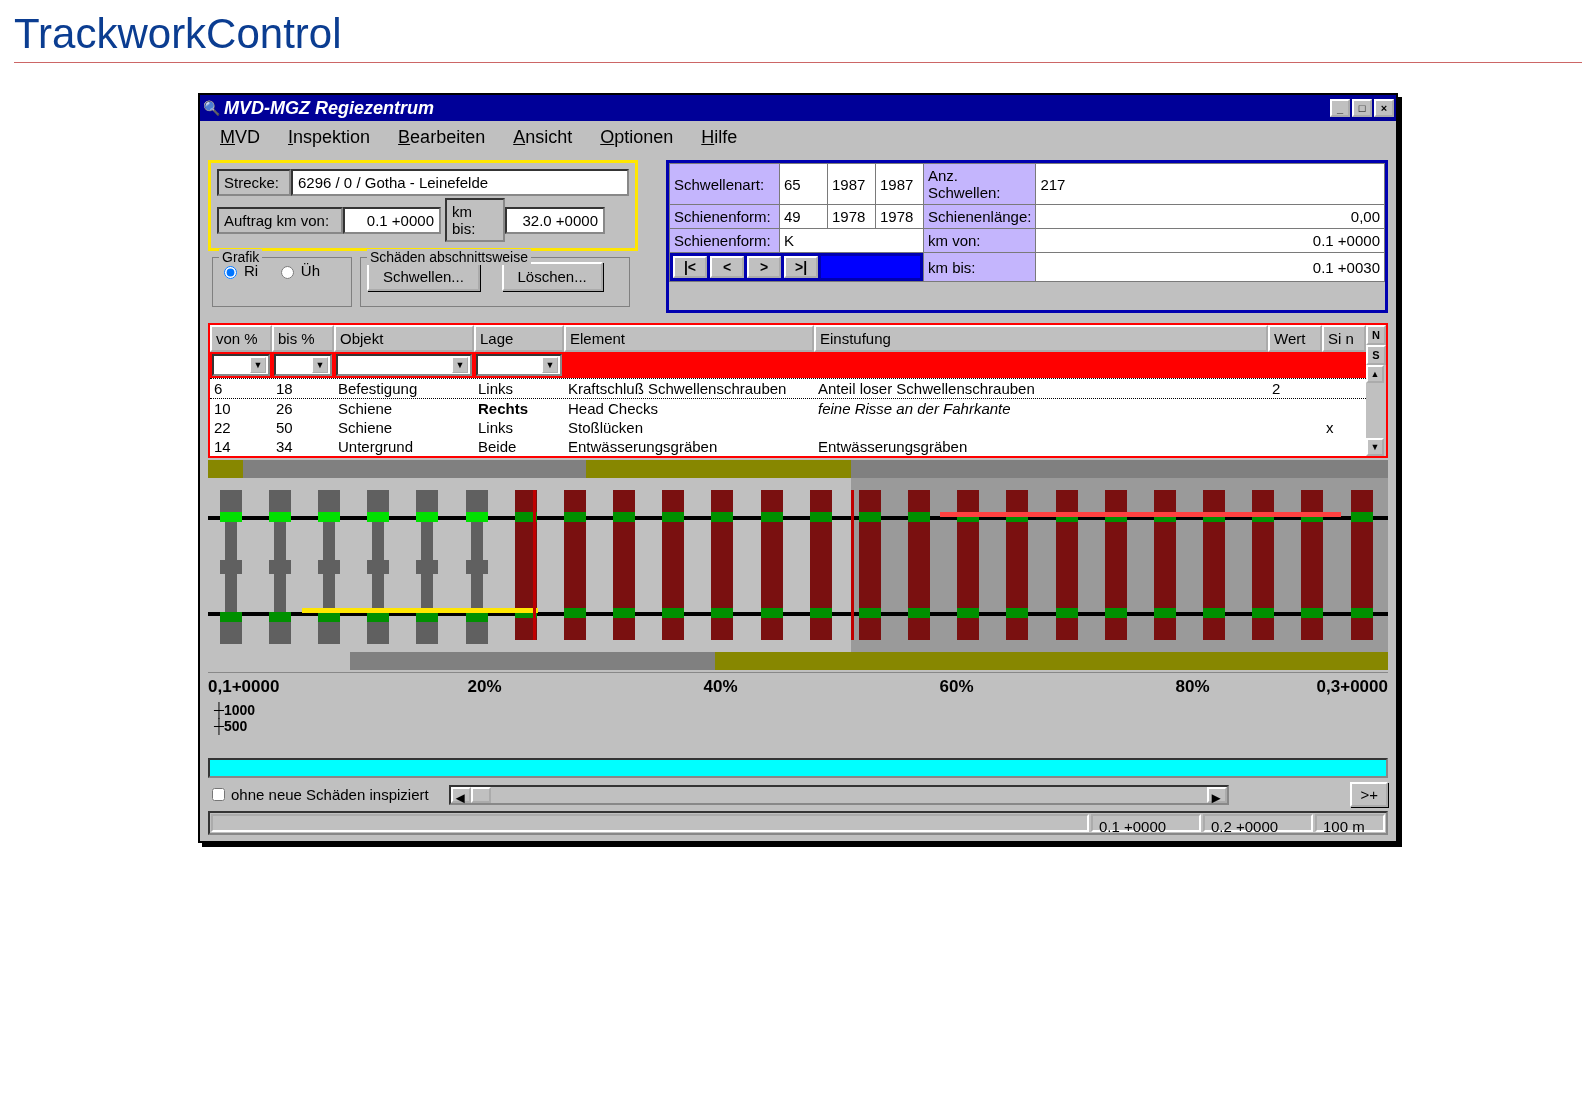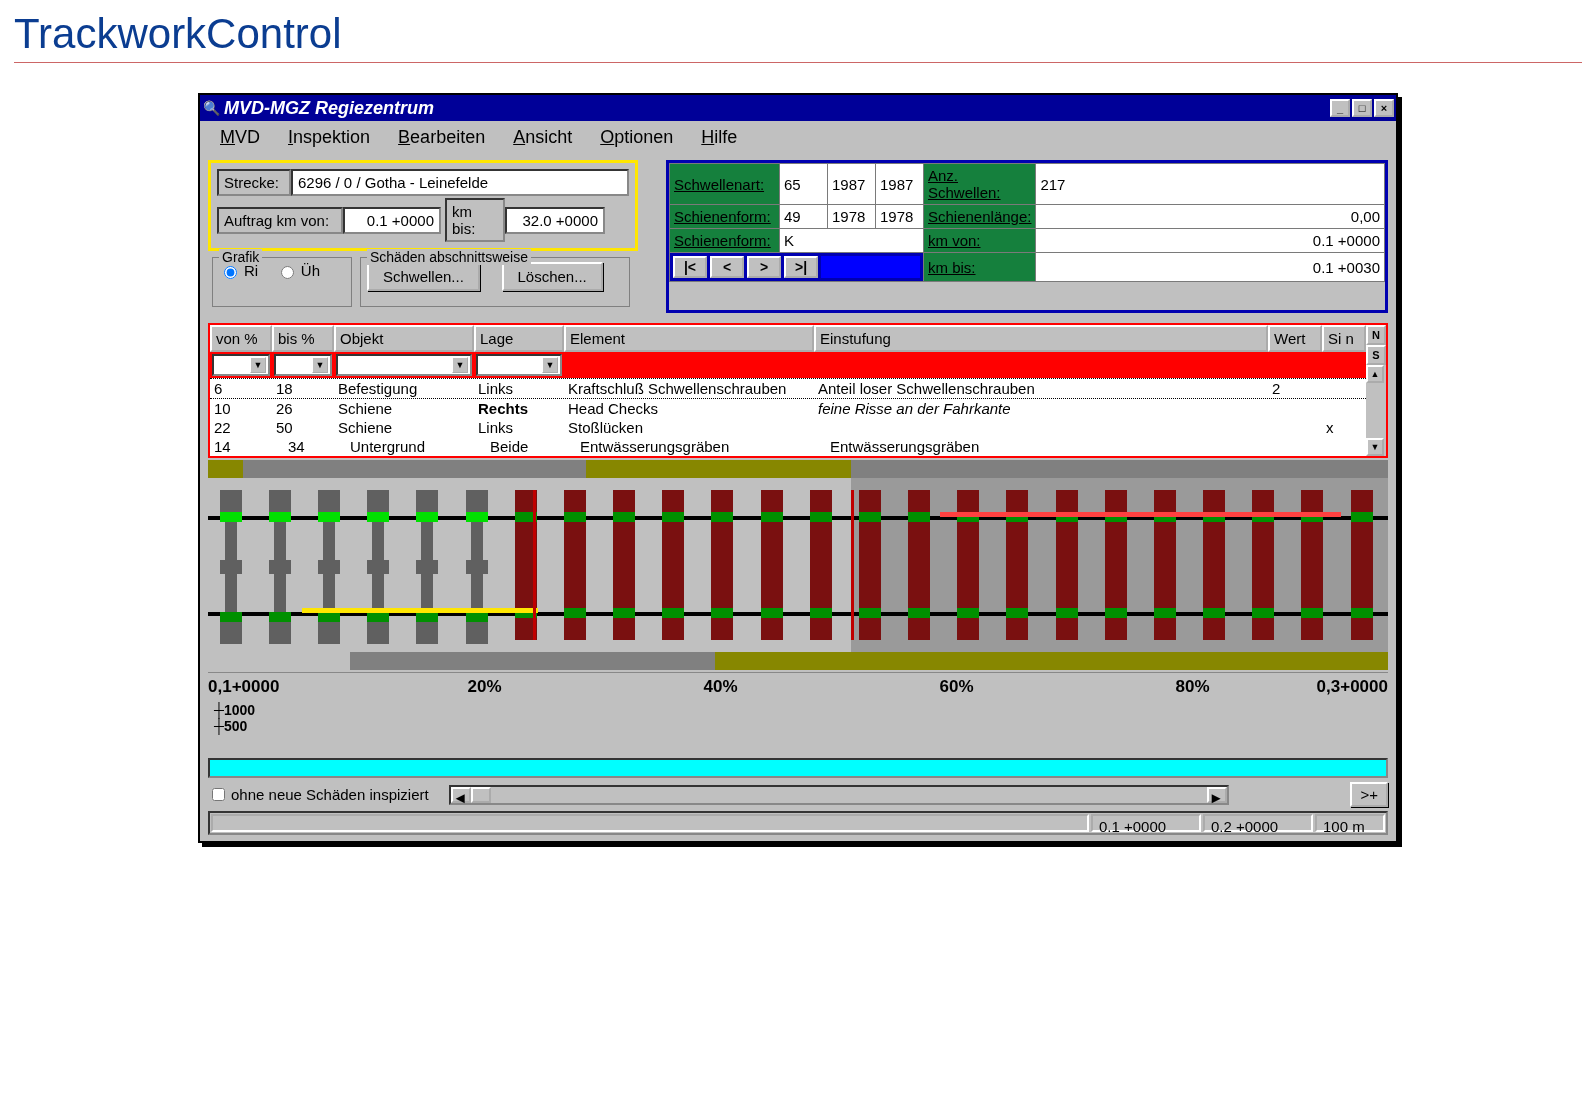--- a/index.html
+++ b/index.html
@@ -20,21 +20,21 @@
   .bluebox { border:3px solid #0000b0; padding:0; flex:1; }
   .fldrow { display:flex; align-items:center; margin:2px 0; }
   .lbl { background:#c0c0c0; border:2px inset #888; padding:3px 5px; font-size:15px; }
   .val { background:#fff; border:2px inset #888; padding:3px 5px; font-size:15px; }
   .group { border:1px solid #808080; margin:6px 4px; padding:4px 6px 6px; position:relative; display:inline-block; vertical-align:top; }
   .group-title { position:absolute; top:-9px; left:6px; background:#c0c0c0; padding:0 3px; font-size:14px; }
   .radio { margin-right:14px; font-size:15px; display:inline-flex; align-items:center; gap:4px; }
   .btn { background:#c0c0c0; border:2px outset #fff; padding:4px 14px; font-size:15px; cursor:pointer; box-shadow:1px 1px 0 #000;}
   .bluebox table { border-collapse:collapse; width:100%; }
   .bluebox td { border:1px solid #7a7a7a; padding:3px 4px; font-size:15px; }
-  .bluebox td.l { background:#15803d;text-decoration:underline; }
+  .bluebox td.l { background:#c4b5fd; }
   .bluebox td.v { background:#fff; }
   .navbtns { display:flex; gap:3px; padding:3px; background:#0000b0; }
   .navbtn { width:34px; height:22px; background:#c0c0c0; border:2px outset #fff; font-weight:bold; display:flex; align-items:center; justify-content:center; cursor:pointer; font-size:14px;}
   .navfill { flex:1; background:#0000ff; }
   .redtable { margin:4px 8px 0; border:2px solid #ff0000; }
   .rthdr { display:flex; background:#c0c0c0; }
   .rth { border:2px outset #fff; padding:3px 4px; font-size:15px; }
   .rtfilter { display:flex; background:#ff0000; padding:2px 0; }
   .rtsel { background:#fff; border:2px inset #888; height:22px; margin:0 2px; display:flex; align-items:center; justify-content:flex-end; padding-right:2px;}
   .rtsel .arr { width:16px; height:16px; background:#c0c0c0; border:1px outset #fff; font-size:9px; display:flex;align-items:center;justify-content:center;}
@@ -220,21 +220,21 @@
               <div class="rtcell" style="width: 62px;">50</div>
               <div class="rtcell" style="width: 140px;">Schiene</div>
               <div class="rtcell" style="width: 90px;">Links</div>
               <div class="rtcell" style="width: 250px;">Stoßlücken</div>
               <div class="rtcell" style="flex: 1 1 0%;"></div>
               <div class="rtcell" style="width: 54px;"></div>
               <div class="rtcell" style="width: 44px;">x</div>
             </div>
             <div class="rtrow">
               <div class="rtcell" style="width: 62px;">14</div>
-              <div class="rtcell" style="width: 62px; margin-left: 12px;">34</div>
+              <div class="rtcell" style="width: 62px;">34</div>
               <div class="rtcell" style="width: 140px;">Untergrund</div>
               <div class="rtcell" style="width: 90px;">Beide</div>
               <div class="rtcell" style="width: 250px;">Entwässerungsgräben</div>
               <div class="rtcell" style="flex: 1 1 0%;">Entwässerungsgräben</div>
               <div class="rtcell" style="width: 54px;"></div>
               <div class="rtcell" style="width: 44px;"></div>
             </div>
           </div>
       </div>
       <div style="width:20px;display:flex;flex-direction:column;">

